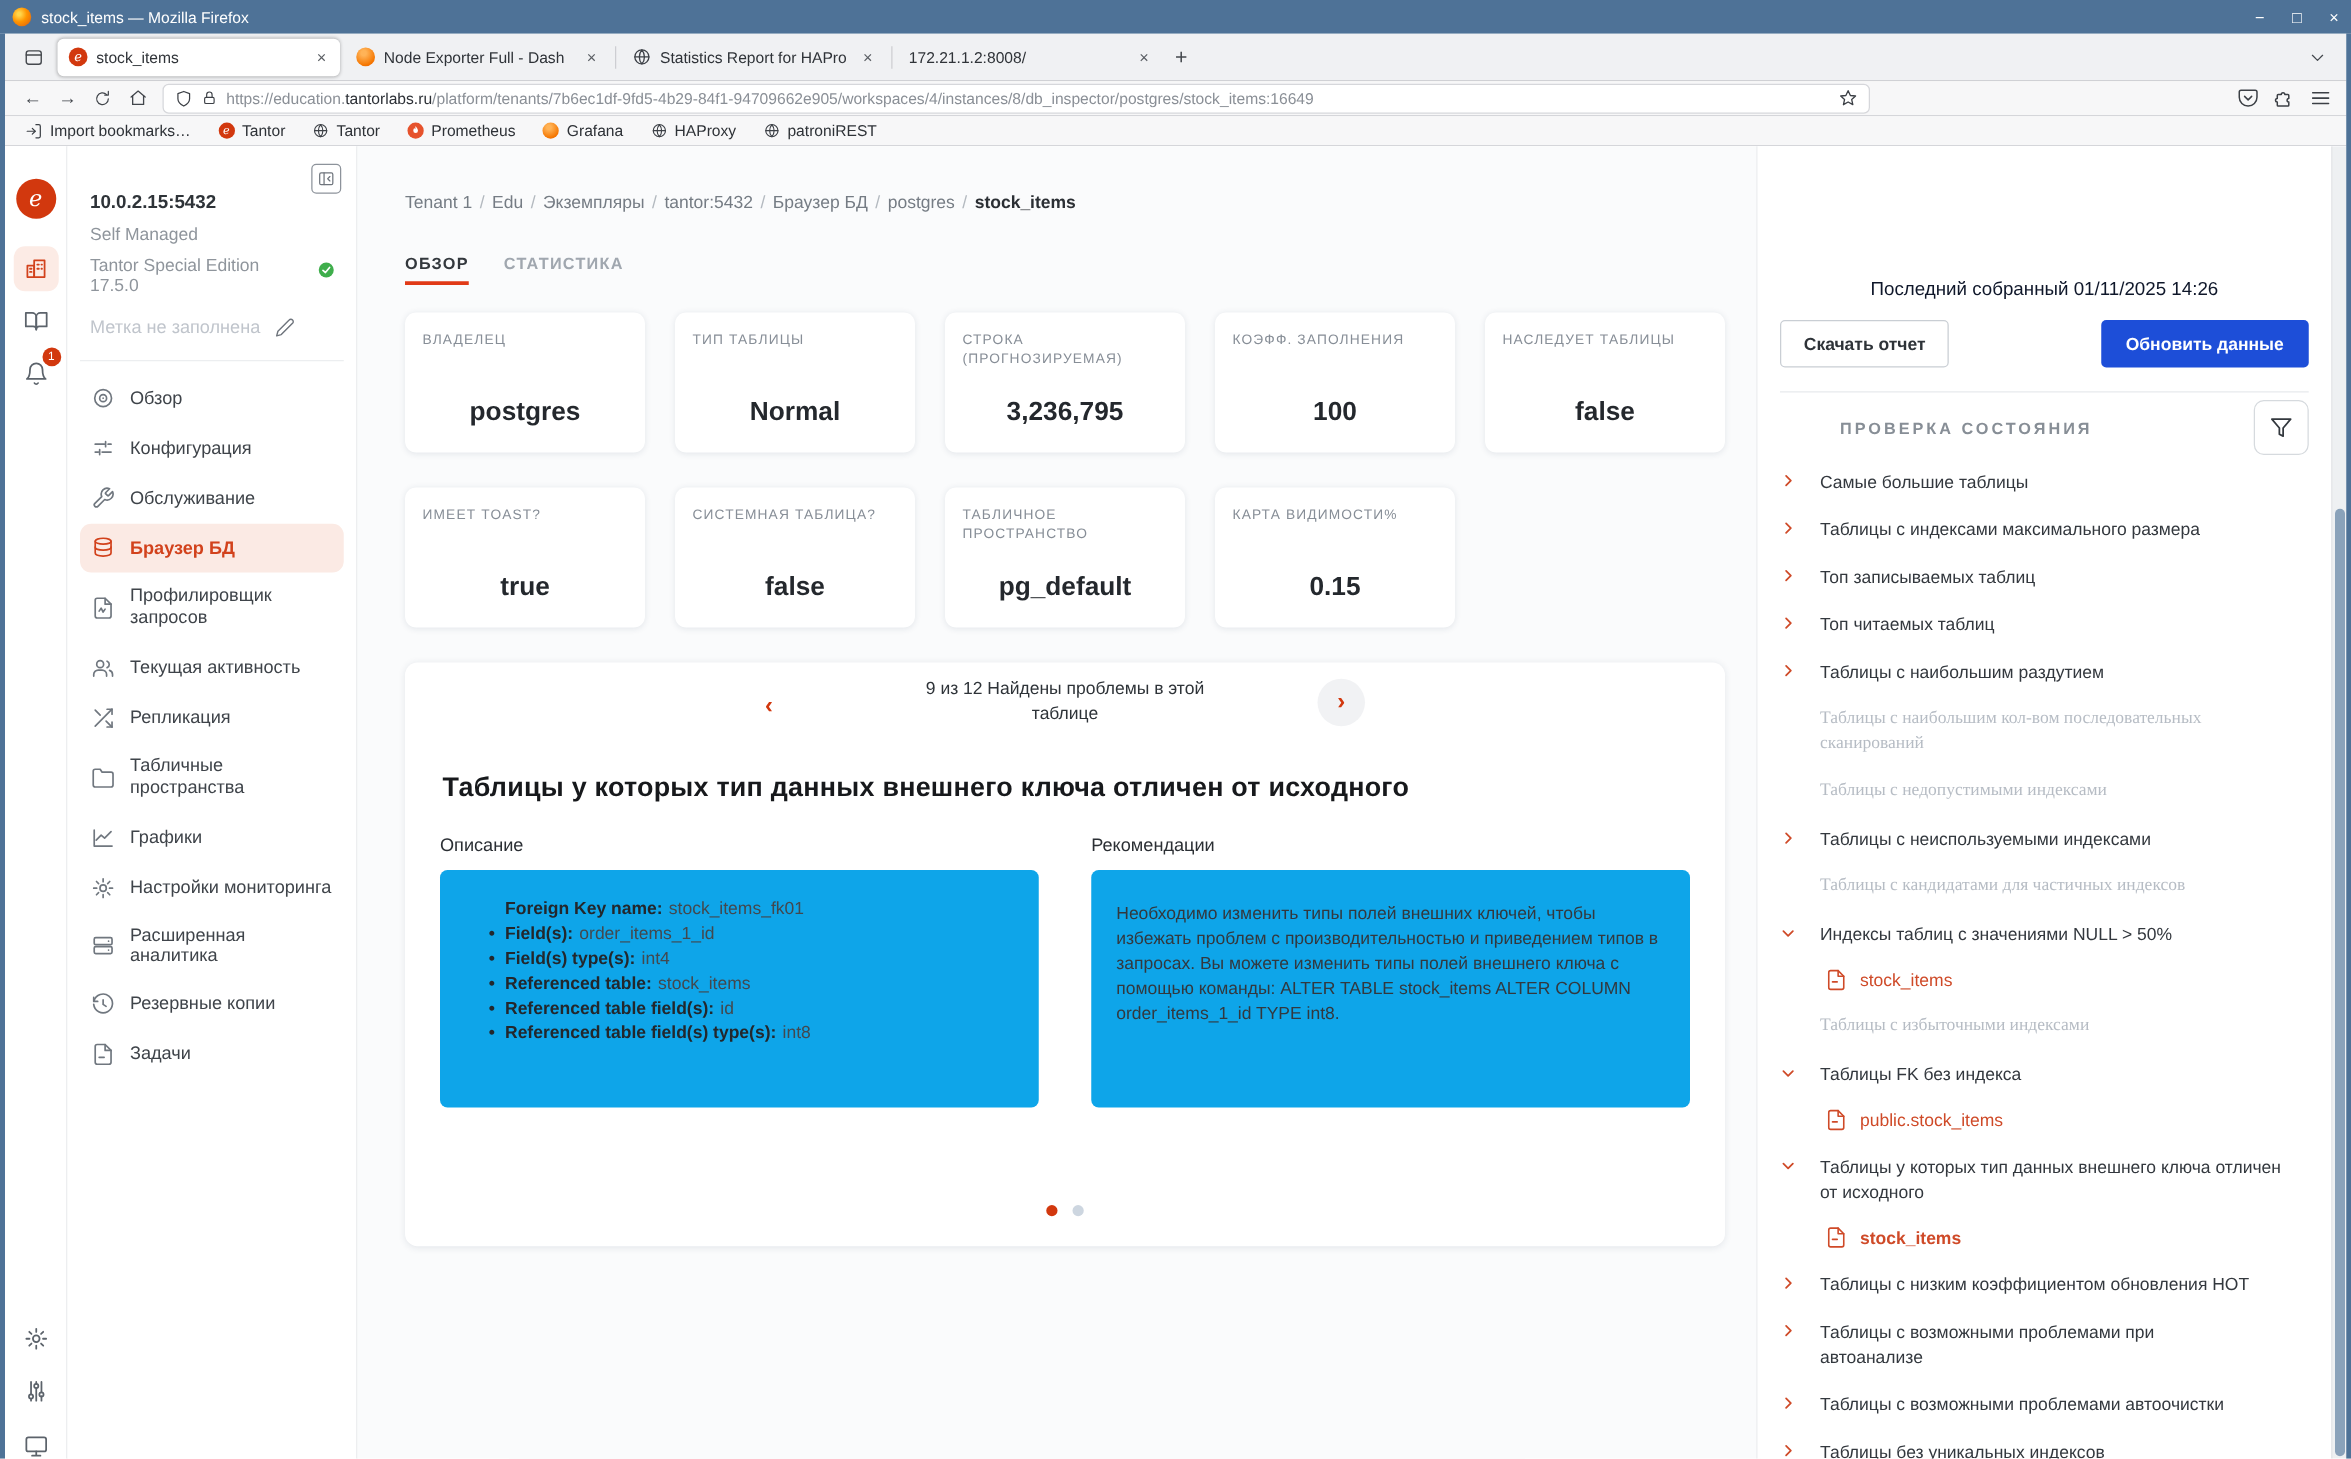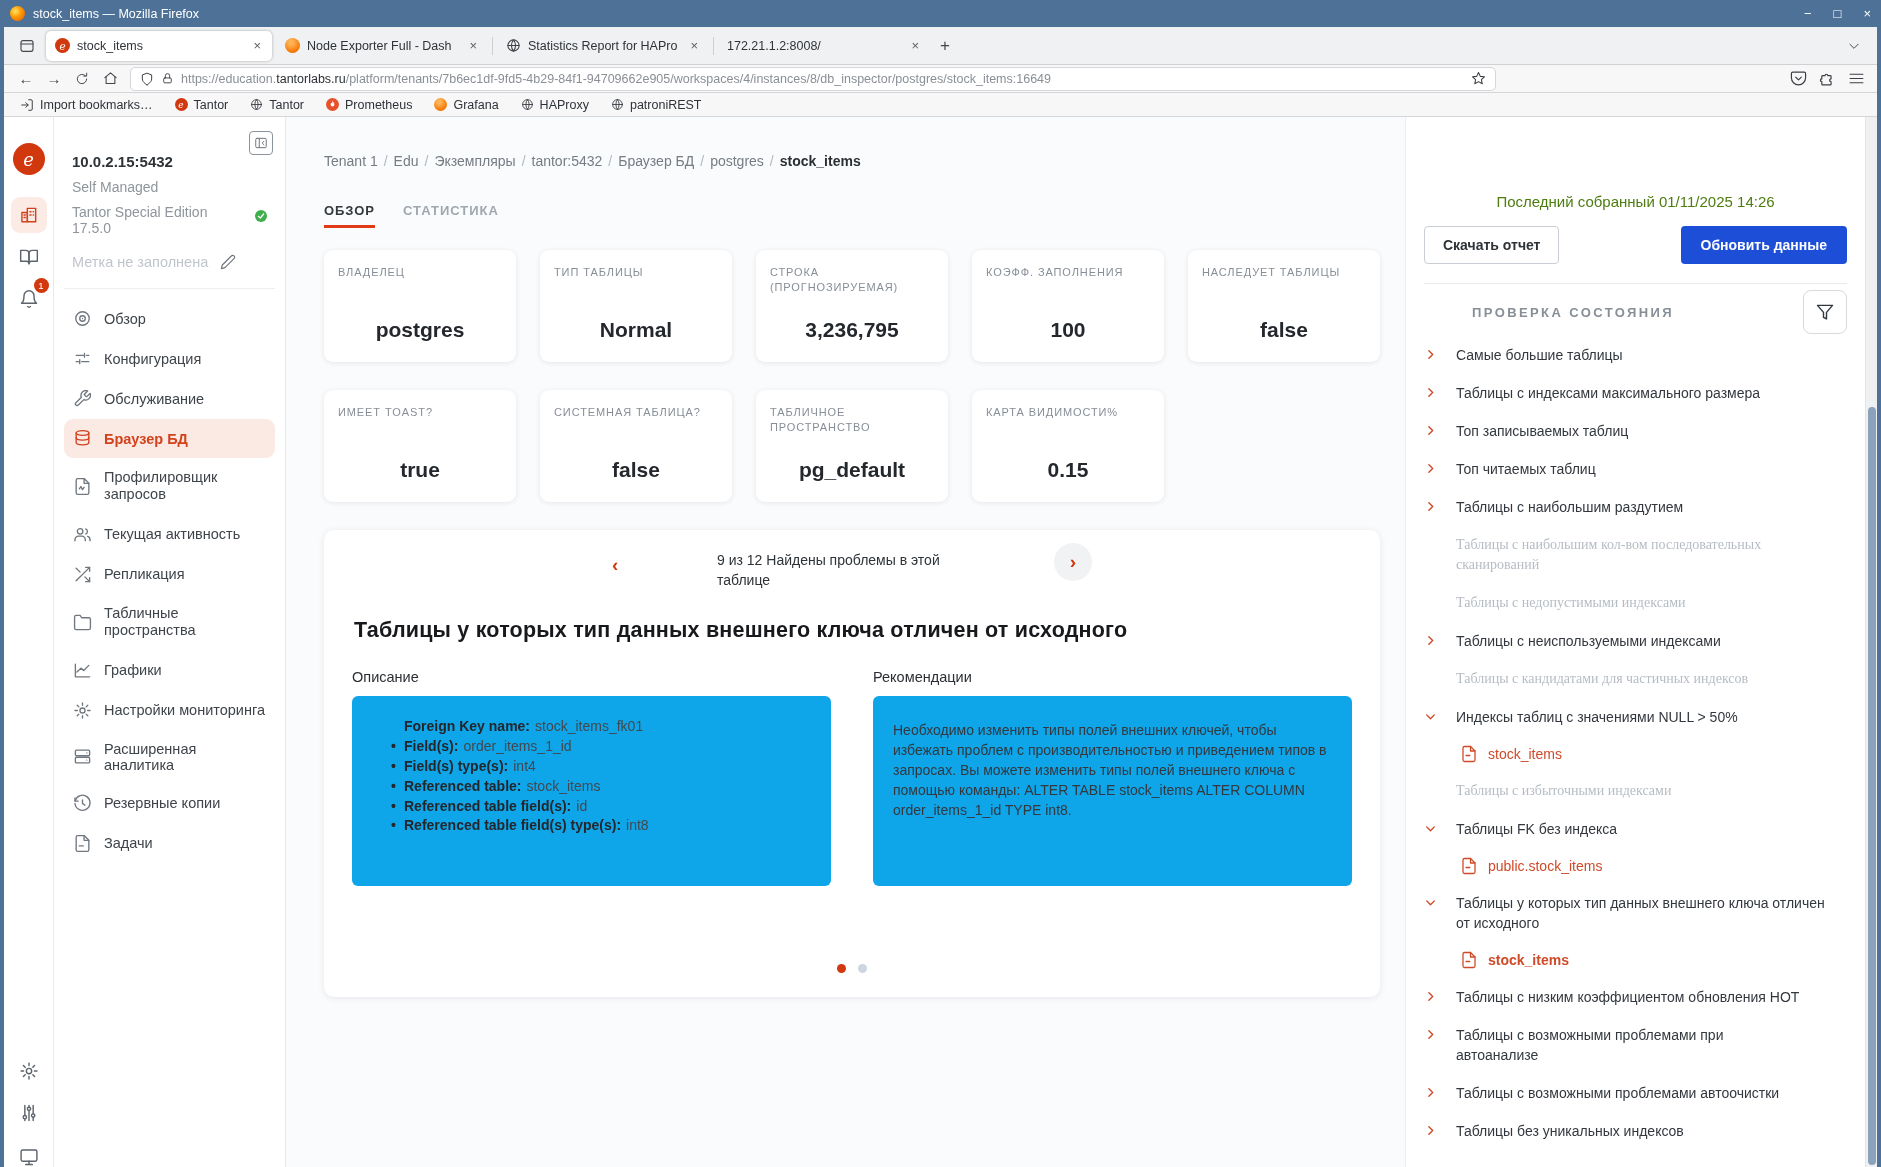--- a/index.html
+++ b/index.html
@@ -104,43 +104,43 @@
   #cards { margin-top:22px; display:grid; grid-template-columns:repeat(5,192px); gap:28px 24px; }
   .card { width:192px; height:112px; background:#fff; border-radius:9px;
     box-shadow:0 1px 5px rgba(30,45,80,.10); padding:15px 14px 16px; display:flex; flex-direction:column; }
   .card-label { font-size:11px; letter-spacing:.9px; color:#878e97; text-transform:uppercase; line-height:1.4; }
   .card-value { margin-top:auto; text-align:center; font-size:21px; font-weight:700; color:#24282d; padding-bottom:4px; }
 
   #prob-card { margin-top:28px; width:1056px; height:467px; background:#fff; border-radius:10px;
     box-shadow:0 1px 6px rgba(30,45,80,.10); position:relative; }
   .pager { position:relative; height:76px; }
   .pager-prev { position:absolute; left:288px; top:24px; color:#d2380e; font-size:19px; font-weight:700; }
-  .pager-text { position:absolute; left:50%; transform:translateX(-50%); top:20px; width:270px;
-    text-align:left; font-size:14px; line-height:1.45; color:#2e3338; }
+  .pager-text { position:absolute; left:50%; transform:translateX(-50%); top:10px; width:270px;
+    text-align:center; font-size:14px; line-height:1.45; color:#2e3338; }
   .pager-next { position:absolute; right:288px; top:13px; width:38px; height:38px; border-radius:50%;
     background:#f1f2f4; color:#d2380e; font-size:19px; font-weight:700;
     display:flex; align-items:center; justify-content:center; }
   .prob-title { margin:12px 30px 0; font-size:21.5px; font-weight:800; color:#17191c; letter-spacing:.2px; }
   .prob-cols { display:flex; gap:42px; margin:26px 28px 0; }
   .prob-col { width:542px; }
   .col-label { font-size:14.5px; color:#2b2f34; margin-bottom:11px; }
   .gray-box { height:190px; background:#0ea5e9; border-radius:6px; padding:21px 18px; font-size:14px;
     line-height:1.42; color:#43484e; overflow:hidden; }
   .kv { padding-left:34px; position:relative; }
   .kv b { color:#23272c; margin-right:5px; }
   .kv.bullet::before { content:"•"; position:absolute; left:21px; top:0; color:#23272c; font-weight:700; }
   .rec-text { color:#33383e; padding:4px 2px 0 2px; }
   .dots { position:absolute; bottom:24px; left:0; right:0; display:flex; justify-content:center; gap:12px; }
   .dot { width:9px; height:9px; border-radius:50%; background:#cdd6e0; }
   .dot.active { background:#d2380e; }
 
   
   #rightpanel { position:absolute; top:0; bottom:0; right:0; width:472px; background:#fff;
     border-left:1px solid #ebedf0; padding:0 30px 0 18px; overflow:hidden; }
-  #last-collected { margin-top:76px; text-align:center; font-size:15px; color:#4d7c0f; }
+  #last-collected { margin-top:106px; text-align:center; font-size:15px; color:#0f172a; }
   .btn-row { margin-top:16px; display:flex; justify-content:space-between; }
   .btn { height:38px; border-radius:4px; font-size:14px; font-weight:700; display:flex;
     align-items:center; justify-content:center; padding:0 18px; }
   .btn-outline { border:1px solid #c9ced4; background:#fff; color:#2e3338; }
   .btn-solid { background:#1d4ed8; color:#fff; padding:0 20px; }
   .hp-hr { height:1px; background:#e8eaed; margin-top:19px; }
   .hp-head { display:flex; align-items:center; justify-content:space-between; margin-top:4px; height:48px; }
   .hp-title { font-size:13px; font-weight:600; letter-spacing:2.4px; color:#878e96;margin-left:48px; }
   .filter-btn { width:44px; height:44px; border:1px solid #d6dade; border-radius:8px; color:#33383e;
     display:flex; align-items:center; justify-content:center; }

